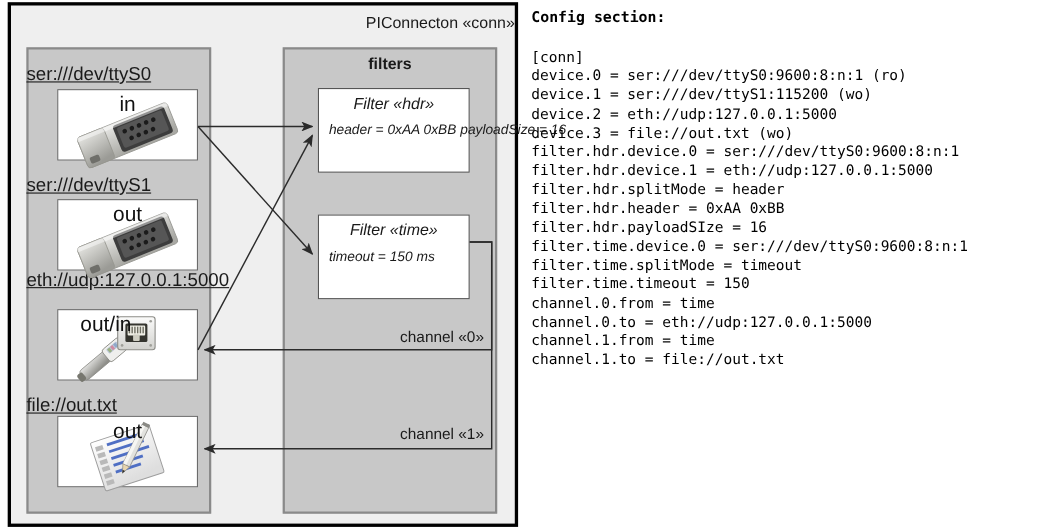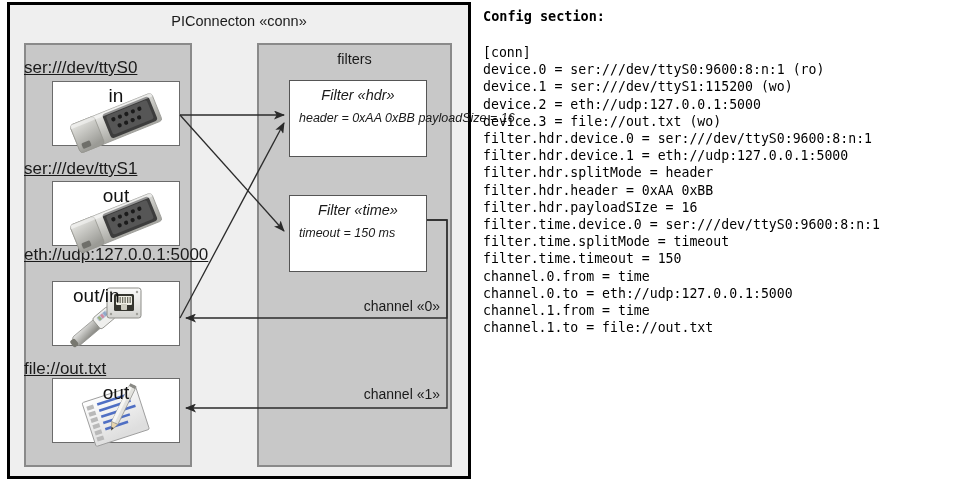--- a/index.html
+++ b/index.html
@@ -21,21 +21,21 @@
     box-sizing: border-box;
     border: 3px solid #000000;
     background: #efefef;
   }
 
   
   .pkg-title {
     position: absolute;
     left: 0; top: 8px;
     width: 100%;
-    text-align: center;
+    text-align: right;
     font-size: 14.5px;
     color: #1a1a1a;
     white-space: nowrap;
   }
 
   
   .panel {
     position: absolute;
     box-sizing: border-box;
     background: #c8c8c8;
@@ -45,21 +45,21 @@
     position: absolute;
     left: 0; top: 6px;
     width: 100%;
     text-align: center;
     font-size: 14.5px;
     color: #1a1a1a;
     white-space: nowrap;
   }
 
   #devices-panel { left: 14px; top: 38px; width: 168px; height: 424px; }
-  #filters-panel { left: 247px; top: 38px; width: 195px; height: 424px; }
+  #filters-panel { left: 247px; top: 38px; width: 195px; height: 424px; font-weight: bold; }
 
   
   .dev-label {
     position: absolute;
     font-size: 17px;
     color: #1a1a1a;
     white-space: nowrap;
     text-align: left;
     line-height: 1;
     text-decoration: underline;

